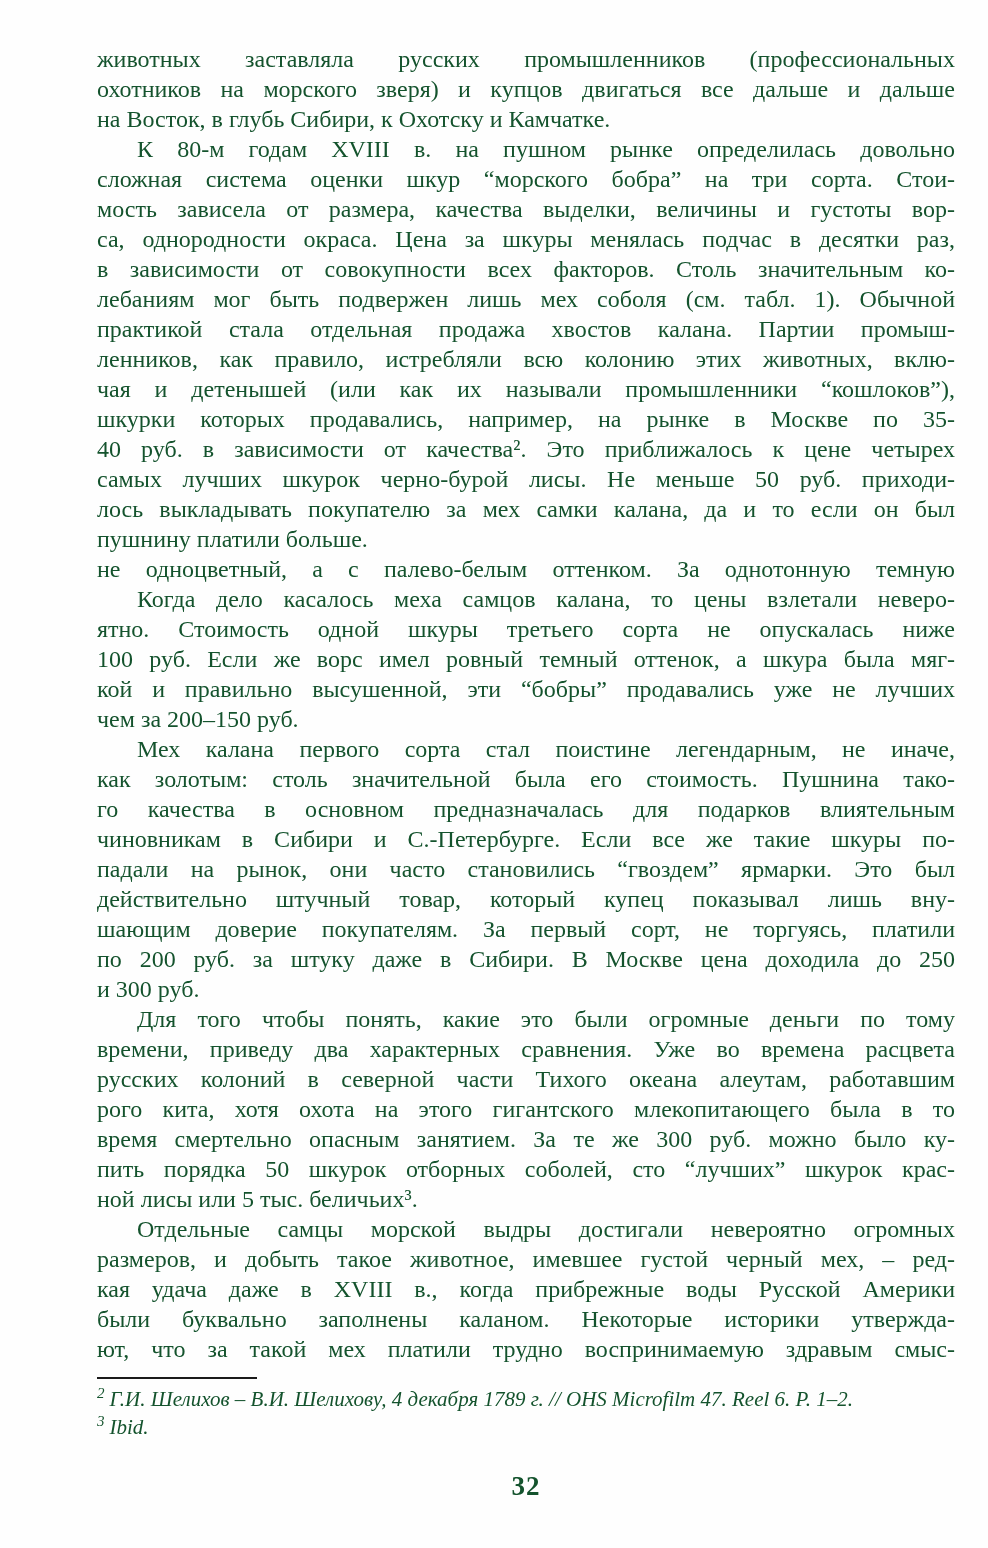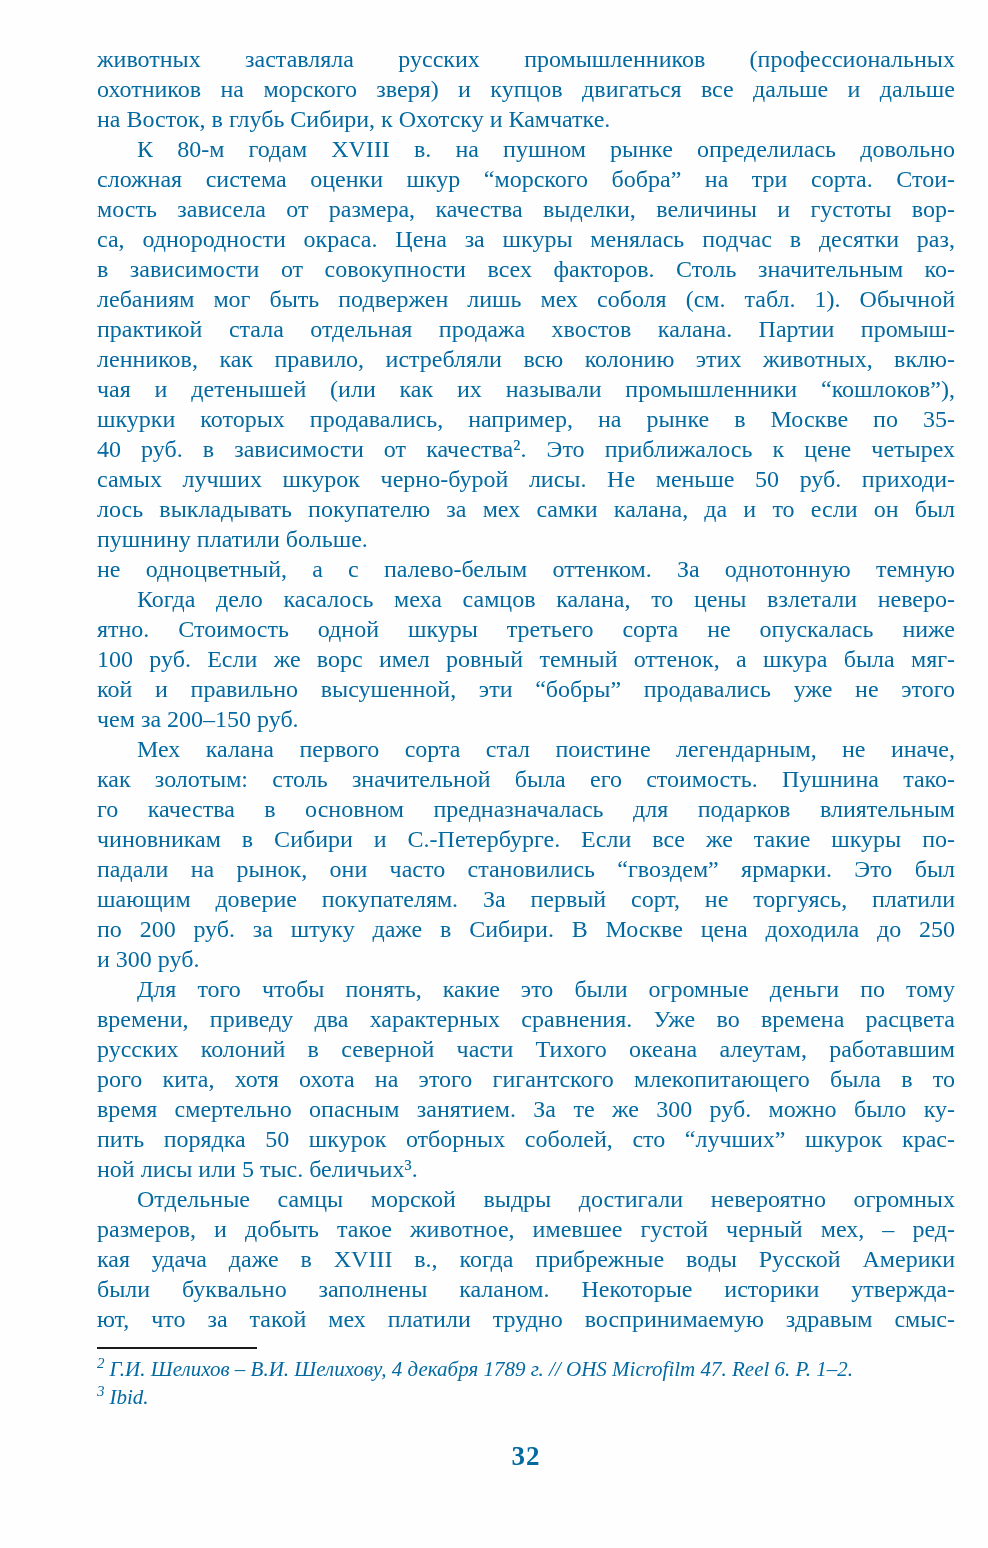--- a/index.html
+++ b/index.html
@@ -7,21 +7,21 @@
     padding: 0;
     background: #ffffff;
   }
   .scan-page {
     position: relative;
     width: 988px;
     height: 1548px;
     background: #fefefe;
     overflow: hidden;
     font-family: "Liberation Serif", serif;
-    color: #0369a1;
+    color: #14532d;
   }
   .text-block {
     position: absolute;
     left: 97px;
     top: 44px;
     width: 858px;
   }
   .paragraph { margin: 0; padding: 0; }
   .line {
     font-size: 24px;
@@ -86,29 +86,30 @@
           <div class="line">40 руб. в зависимости от качества². Это приближалось к цене четырех</div>
           <div class="line">самых лучших шкурок черно-бурой лисы. Не меньше 50 руб. приходи-</div>
           <div class="line">лось выкладывать покупателю за мех самки калана, да и то если он был</div>
           <div class="line lastline">пушнину платили больше.</div>
           <div class="line">не одноцветный, а с палево-белым оттенком. За однотонную темную</div>
         </div>
         <div class="paragraph">
           <div class="line indent">Когда дело касалось меха самцов калана, то цены взлетали неверо-</div>
           <div class="line">ятно. Стоимость одной шкуры третьего сорта не опускалась ниже</div>
           <div class="line">100 руб. Если же ворс имел ровный темный оттенок, а шкура была мяг-</div>
-          <div class="line">кой и правильно высушенной, эти “бобры” продавались уже не этого</div>
+          <div class="line">кой и правильно высушенной, эти “бобры” продавались уже не лучших</div>
           <div class="line lastline">чем за 200–150 руб.</div>
         </div>
         <div class="paragraph">
           <div class="line indent">Мех калана первого сорта стал поистине легендарным, не иначе,</div>
           <div class="line">как золотым: столь значительной была его стоимость. Пушнина тако-</div>
           <div class="line">го качества в основном  предназначалась для подарков влиятельным</div>
           <div class="line">чиновникам в Сибири и С.-Петербурге. Если все же такие шкуры по-</div>
           <div class="line">падали на рынок, они часто становились “гвоздем” ярмарки. Это был</div>
+          <div class="line">действительно штучный товар, который купец показывал лишь вну-</div>
           <div class="line">шающим доверие покупателям. За первый сорт, не торгуясь, платили</div>
           <div class="line">по 200 руб. за штуку даже в Сибири. В Москве цена доходила до 250</div>
           <div class="line lastline">и 300 руб.</div>
         </div>
         <div class="paragraph">
           <div class="line indent">Для того чтобы понять, какие это были огромные деньги по тому</div>
           <div class="line">времени, приведу два характерных сравнения. Уже во времена расцвета</div>
           <div class="line">русских колоний в северной части Тихого океана алеутам, работавшим</div>
           <div class="line">рого кита, хотя охота на этого гигантского млекопитающего была в то</div>
           <div class="line">время смертельно опасным занятием. За те же 300 руб. можно было ку-</div>

